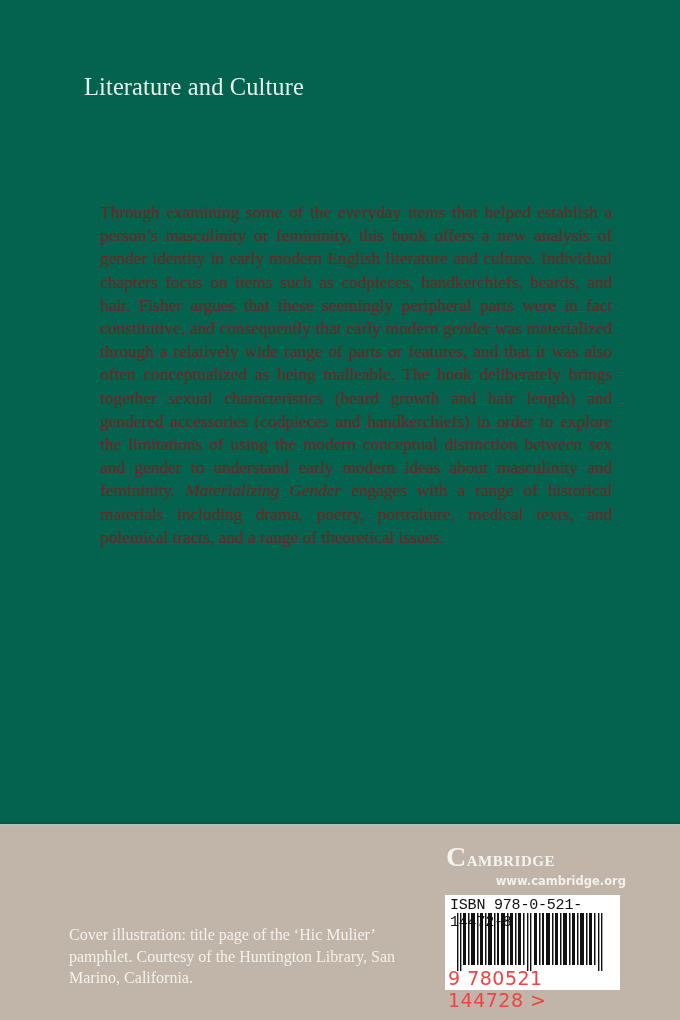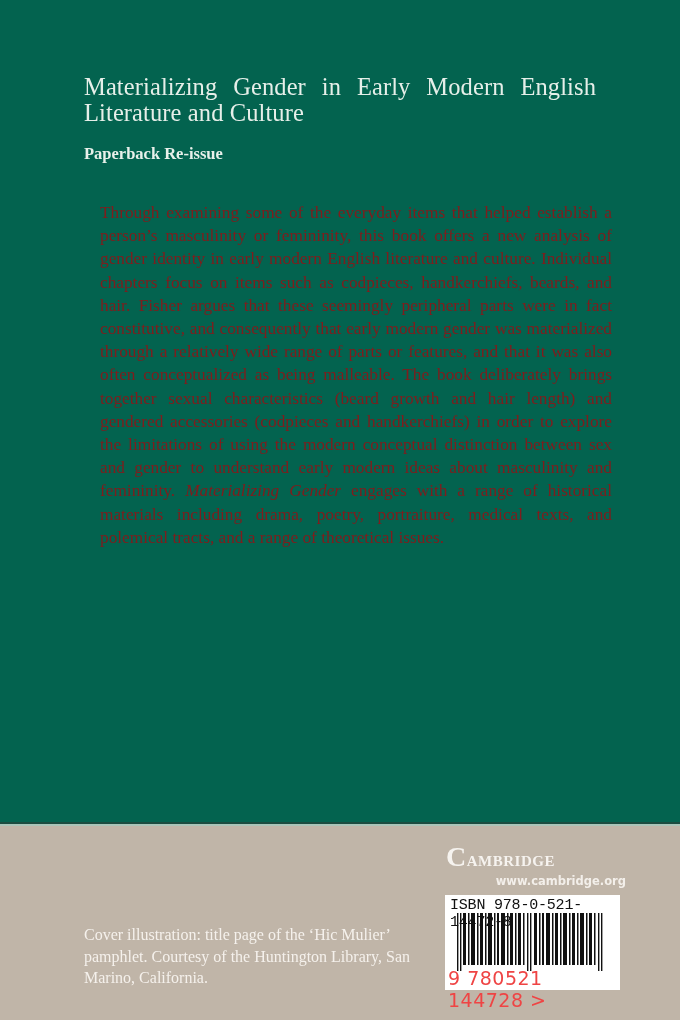--- a/index.html
+++ b/index.html
@@ -35,21 +35,21 @@
       position: absolute; left: 84px; top: 144px;
       color: #e8f0ea; font-size: 16.5px; font-weight: bold; margin: 0;
     }
     .blurb {
       position: absolute; left: 84px; top: 185px; width: 512px;
       color: #7f1d1d; font-size: 17.3px; line-height: 23.2px;
       text-align: justify; margin: 16px;
     }
     .blurb em { font-style: italic; }
     .caption {
-      position: absolute; left: 84px; top: 924px; width: 345px;
+      position: absolute; left: 69px; top: 924px; width: 345px;
       color: #f5f1ec; font-size: 16px; line-height: 21.5px; margin: 0;
     }
     .publisher {
       position: absolute; left: 446px; top: 826px; width: 180px;
       color: #f6f3ef;
       margin-top: 17px;
     }
     .pub-name {
       font-size: 22px; font-weight: bold; letter-spacing: 0.5px; line-height: 24px;
       font-variant: small-caps; margin-top: 2px;
@@ -84,25 +84,23 @@
   </style>
 </head>
 <body>
 
 <div class="cover">
   <div class="green"></div>
   <div class="divider-line"></div>
   <div class="tan"></div>
 
   <h1 class="title">
-    <span class="line1">Materializing Gender in Early Modern English</span>
     <span class="line2">Literature and Culture</span>
   </h1>
 
-  <p class="subtitle">Paperback Re-issue</p>
 
   <p class="blurb"><span>Through examining some of the everyday items that helped establish a person’s masculinity or femininity, this book offers a new analysis of gender identity in early modern English literature and culture. Individual chapters focus on items such as codpieces, handkerchiefs, beards, and hair. Fisher argues that these seemingly peripheral parts were in fact constitutive, and consequently that early modern gender was materialized through a relatively wide range of parts or features, and that it was also often conceptualized as being malleable. The book deliberately brings together sexual characteristics (beard growth and hair length) and gendered accessories (codpieces and handkerchiefs) in order to explore the limitations of using the modern conceptual distinction between sex and gender to understand early modern ideas about masculinity and femininity. </span><em>Materializing Gender</em><span> engages with a range of historical materials including drama, poetry, portraiture, medical texts, and polemical tracts, and a range of theoretical issues.</span></p>
 
   <p class="caption">Cover illustration: title page of the ‘Hic Mulier’ pamphlet. Courtesy of the Huntington Library, San Marino, California.</p>
 
   <div class="publisher">
     <div class="pub-name"><span class="big">C</span><span>ambridge</span></div>
     <div class="pub-url">www.cambridge.org</div>
   </div>
 

